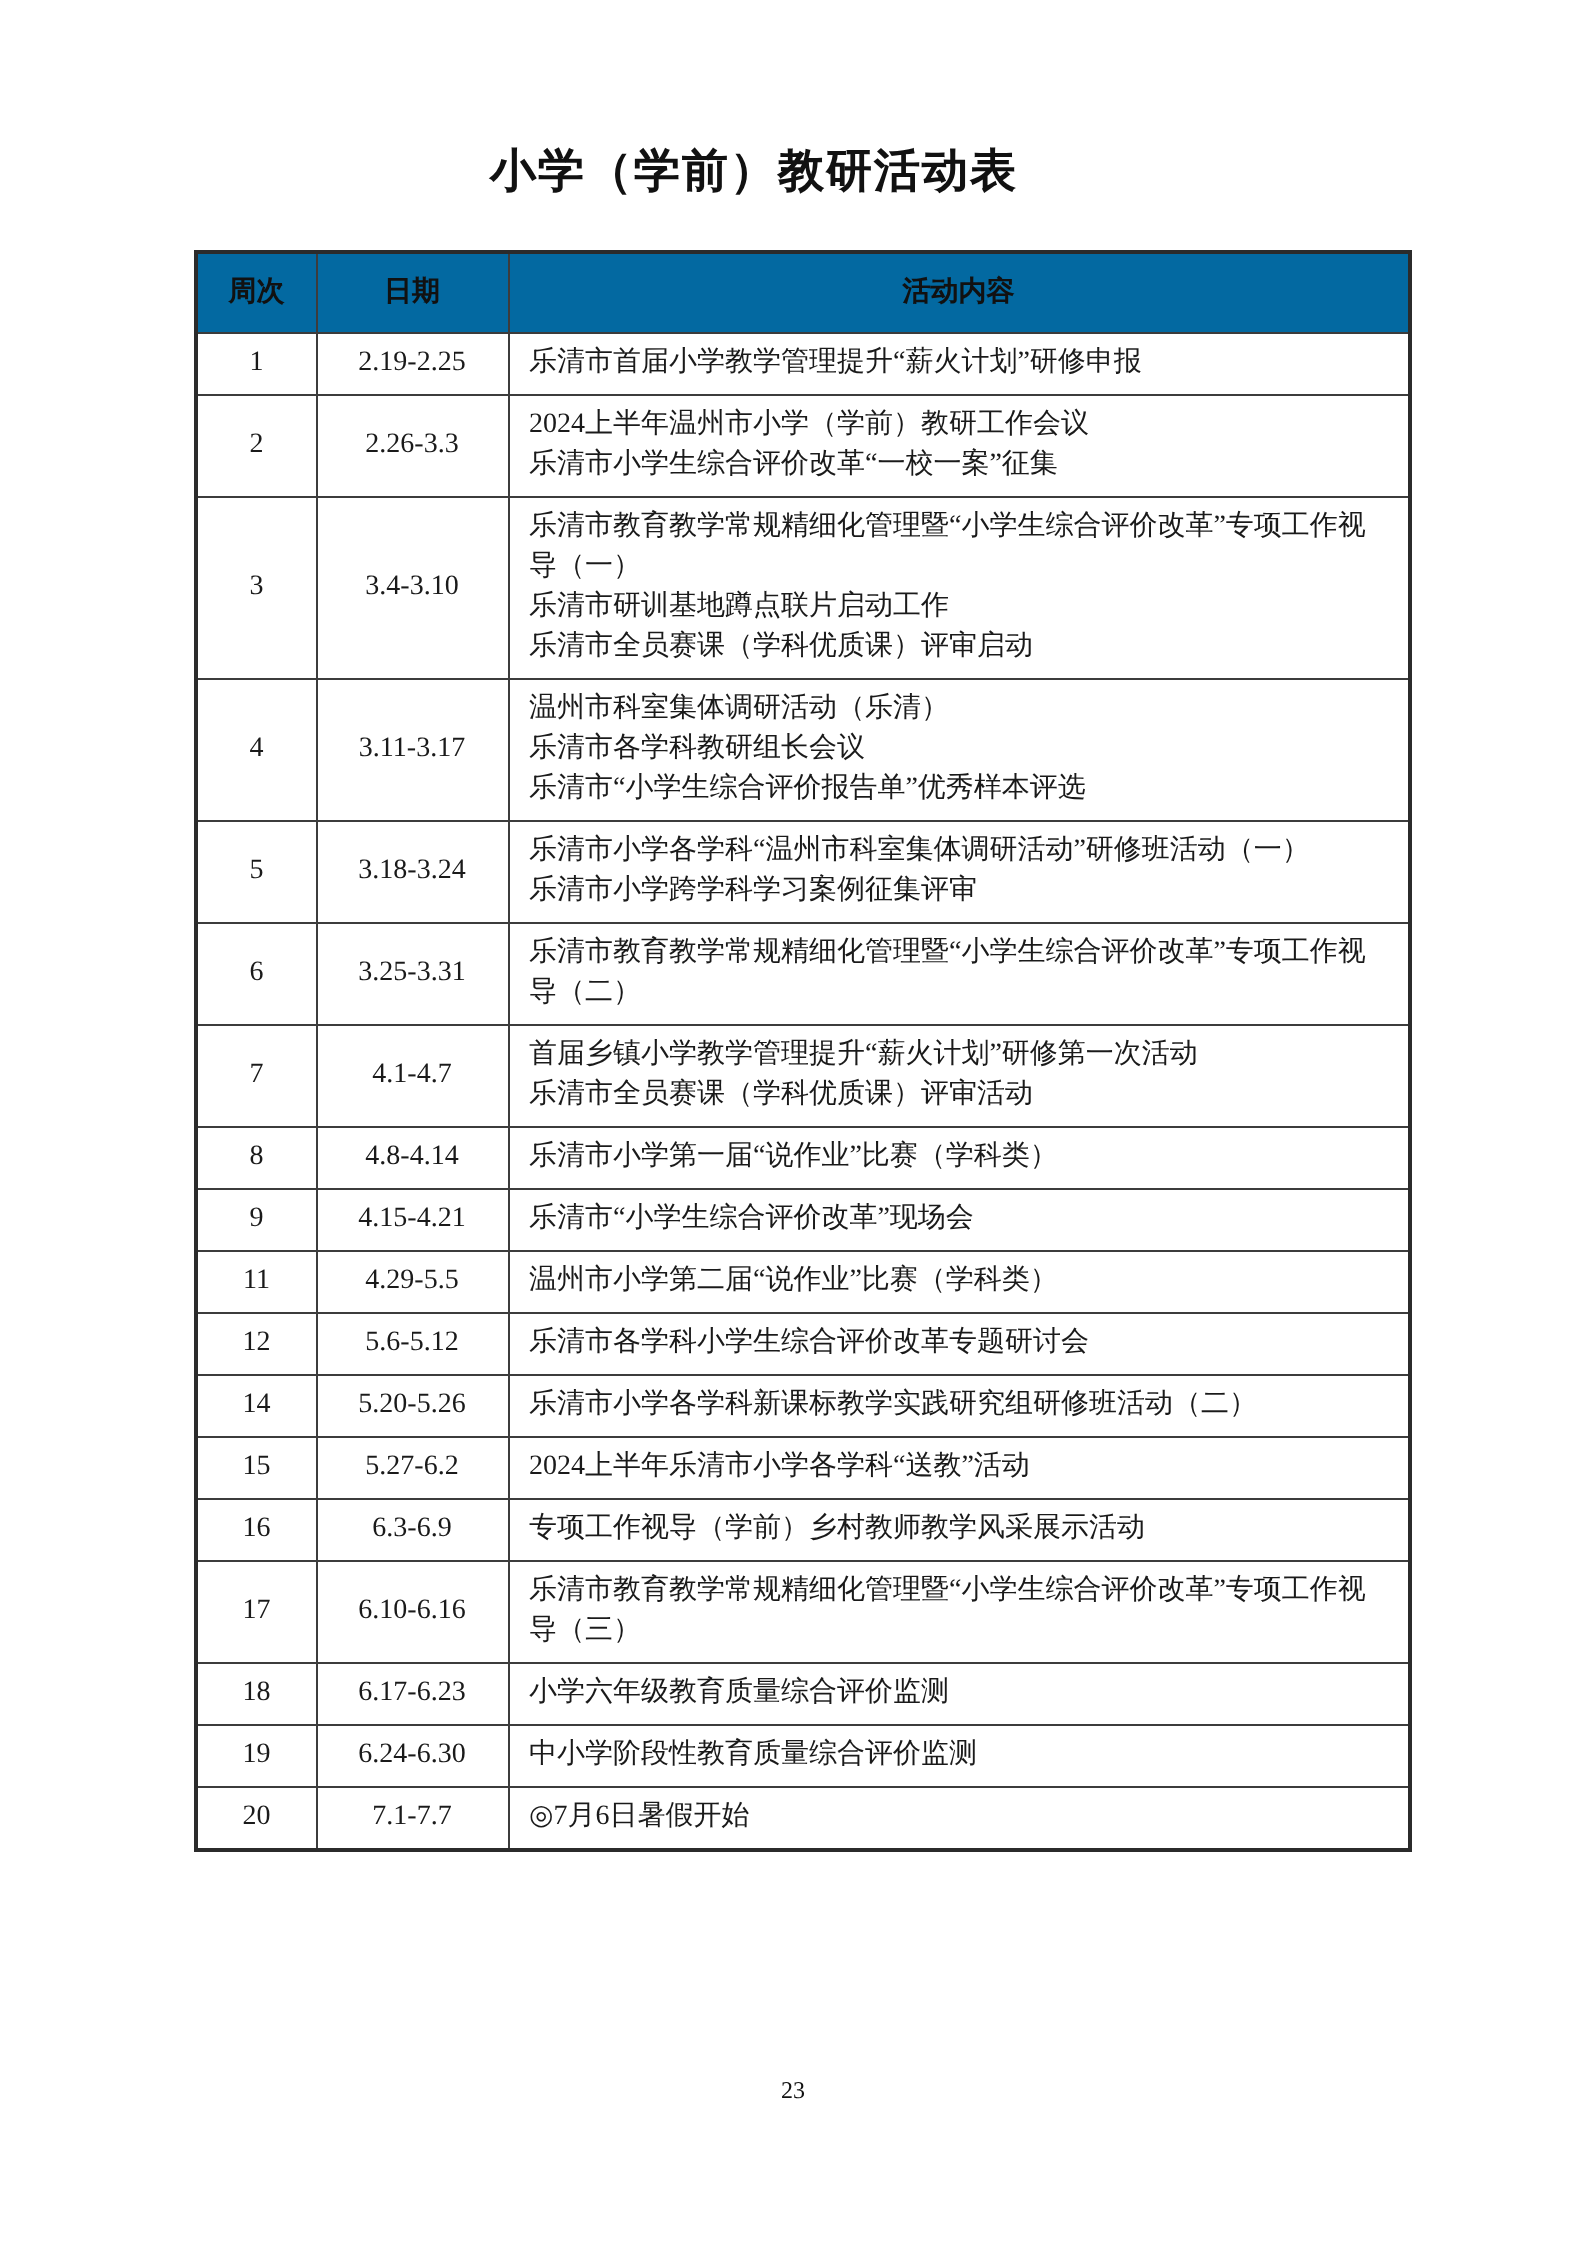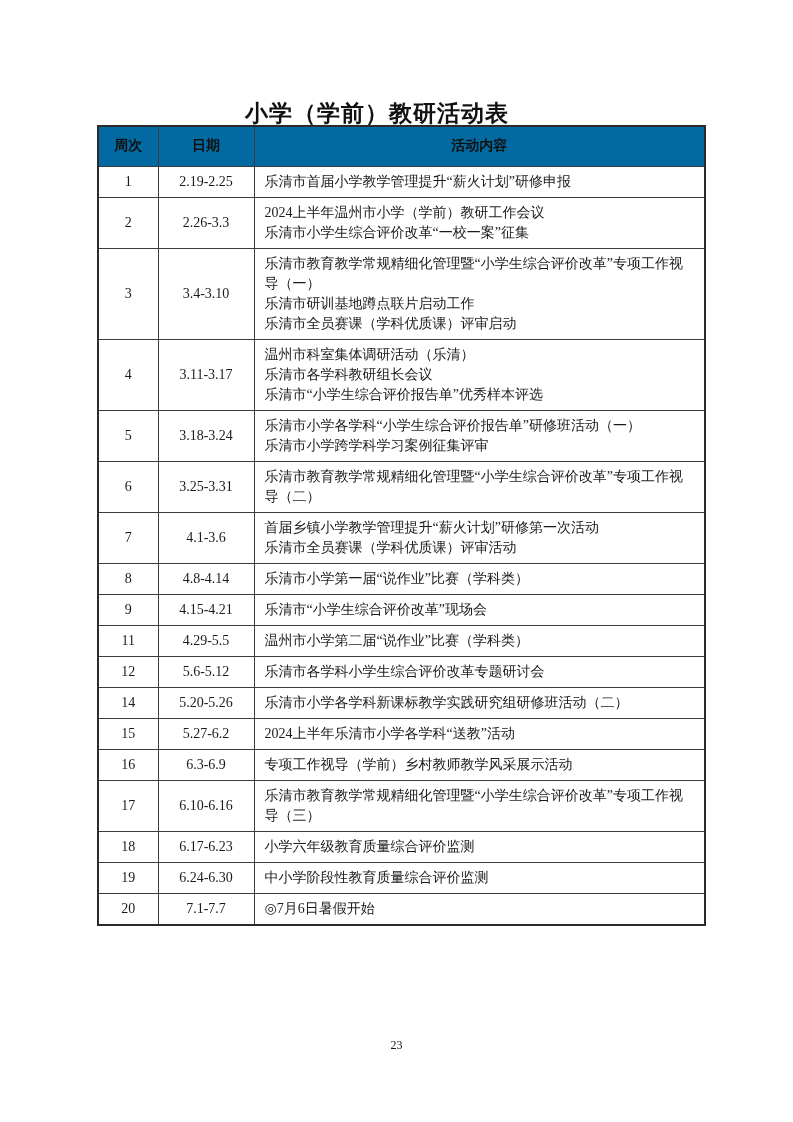--- a/index.html
+++ b/index.html
@@ -7,21 +7,21 @@
   body {
     width: 793px;
     height: 1122px;
     position: relative;
     font-family: "Liberation Serif", "DejaVu Serif", serif;
     color: #1a1a1a;
     overflow: hidden;
   }
   .page-title {
     position: absolute;
-    top: 98px;
+    top: 70px;
     left: 0;
     width: 754px;
     text-align: center;
     font-family: "Liberation Serif", "DejaVu Serif", serif;
     font-weight: bold;
     font-size: 23px;
     letter-spacing: 1px;
     color: #111;
   }
   table.schedule {
@@ -129,36 +129,36 @@
           <div class="activity-line">温州市科室集体调研活动（乐清）</div>
           <div class="activity-line">乐清市各学科教研组长会议</div>
           <div class="activity-line">乐清市“小学生综合评价报告单”优秀样本评选</div>
         </td>
   </tr>
 
   <tr>
     <td class="week-cell">5</td>
     <td class="date-cell">3.18-3.24</td>
     <td class="activities-cell">
-          <div class="activity-line">乐清市小学各学科“小学生综合评价报告单”研修班活动（一）</div>
+          <div class="activity-line">乐清市小学各学科“温州市科室集体调研活动”研修班活动（一）</div>
           <div class="activity-line">乐清市小学跨学科学习案例征集评审</div>
         </td>
   </tr>
 
   <tr>
     <td class="week-cell">6</td>
     <td class="date-cell">3.25-3.31</td>
     <td class="activities-cell">
           <div class="activity-line">乐清市教育教学常规精细化管理暨“小学生综合评价改革”专项工作视导（二）</div>
         </td>
   </tr>
 
   <tr>
     <td class="week-cell">7</td>
-    <td class="date-cell">4.1-3.6</td>
+    <td class="date-cell">4.1-4.7</td>
     <td class="activities-cell">
           <div class="activity-line">首届乡镇小学教学管理提升“薪火计划”研修第一次活动</div>
           <div class="activity-line">乐清市全员赛课（学科优质课）评审活动</div>
         </td>
   </tr>
 
   <tr>
     <td class="week-cell">8</td>
     <td class="date-cell">4.8-4.14</td>
     <td class="activities-cell">

